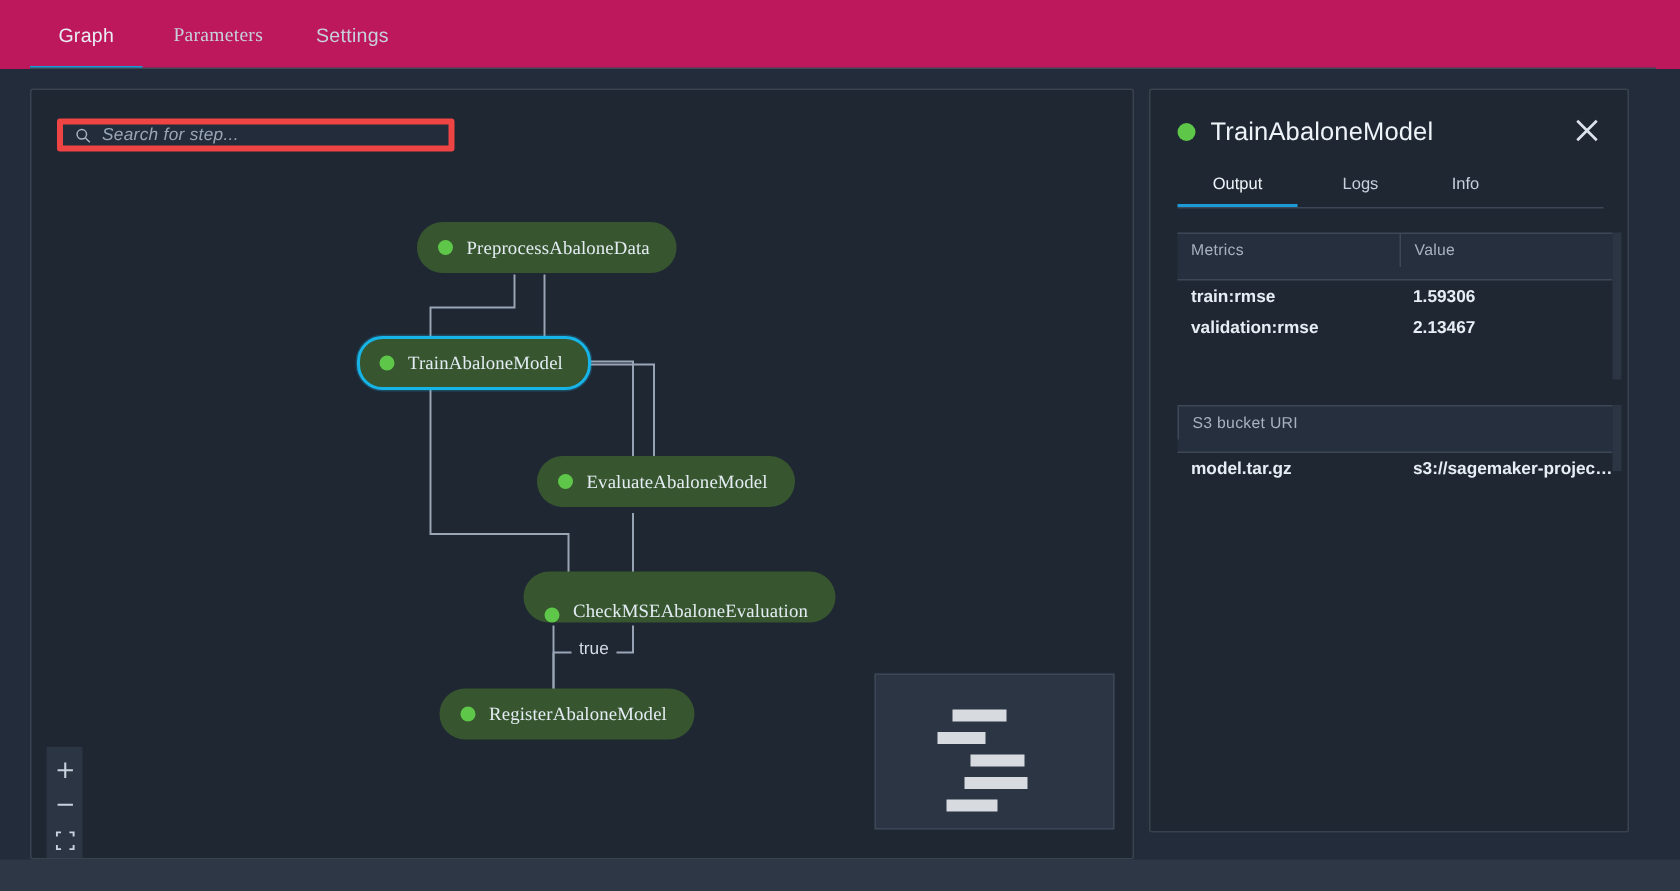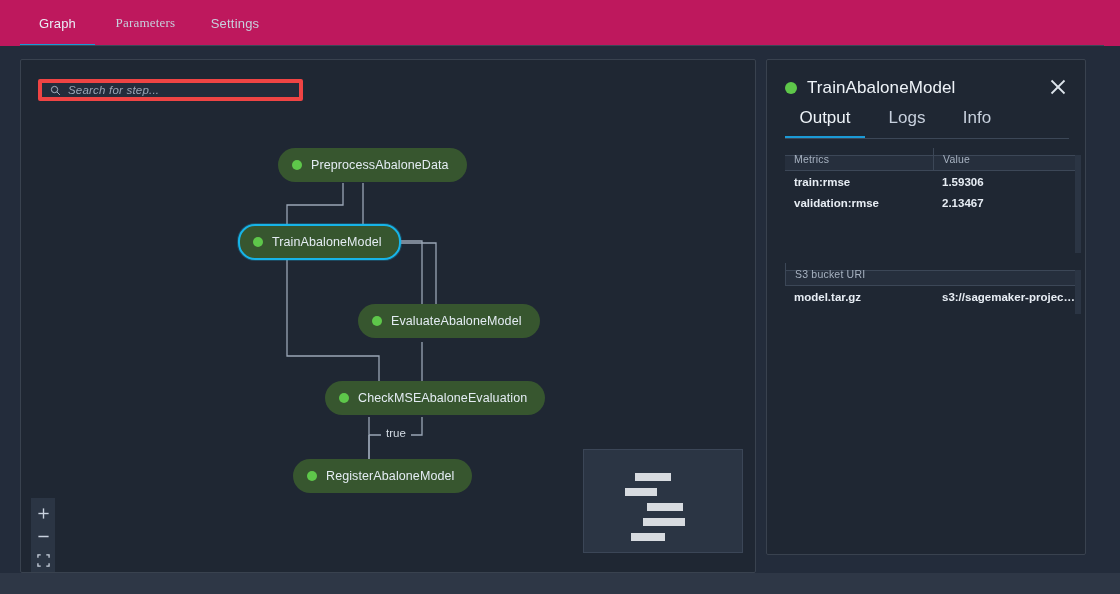--- a/index.html
+++ b/index.html
@@ -50,21 +50,21 @@
   .search-ph {
     font-size: 11.5px; font-style: italic; color: #9aa6b6; letter-spacing: .2px;
   }
   .mag { width: 11px; height: 11px; flex: 0 0 auto; display:block; }
 
   
   #graph-svg { position: absolute; left: 0; top: 0; width: 736px; height: 514px; }
   .node {
     position: absolute; height: 34px; border-radius: 17px;
     background: #37562f; display: flex; align-items: center;
-    padding: 0 18px 0 14px; gap: 9px; white-space: nowrap; cursor: pointer;
+    padding: 0 18px 0 14px; gap: 9px; white-space: nowrap; cursor: pointer; font-family: Liberation Serif, serif;
   }
   .node .dot {
     width: 10px; height: 10px; border-radius: 50%; background: #5ec74a;
     flex: 0 0 auto;
   }
   .node .lbl { font-size: 12.5px; color: #e4ecf3; letter-spacing: .1px; }
   .node.selected {
     border: 2px solid #17b4e8; background: #37562f;
     height: 36px; padding: 0 17px 0 13px;
     box-shadow: 0 0 0 1px rgba(23,180,232,.25);
@@ -108,40 +108,40 @@
   .panel-title { font-size: 17px; color: #eef3f8; letter-spacing: .1px; }
   .close-btn {
     position: absolute; right: 14px; top: 14px; width: 26px; height: 26px;
     display: flex; align-items: center; justify-content: center; cursor: pointer;
   }
   .ptabs {
     position: absolute; left: 18px; top: 48px; width: 284px; height: 32px;
   }
   .ptab {
     position: absolute; top: 0; height: 30px; display: flex;
-    align-items: flex-start; justify-content: center;
-    font-size: 17px; color: #c7d0dd; cursor: pointer;
+    align-items: center; justify-content: center;
+    font-size: 11px; color: #c7d0dd; cursor: pointer;
   }
   .ptab.active { color: #eef3f8; }
   .ptab .ul {
     position: absolute; left: 0; bottom: 0; width: 100%; height: 2px;
     background: #1b9ad6; display: none;
   }
   .ptab.active .ul { display: block; }
   #ptab-output { left: 0; width: 80px; }
   #ptab-logs { left: 98px; width: 48px; }
   #ptab-info { left: 168px; width: 48px; }
   .ptabs-line {
     position: absolute; left: 18px; top: 78px; width: 284px; height: 1px;
     background: #3c4757;
   }
 
   .tbl { position: absolute; left: 18px; width: 290px; }
   .tbl .hrow {
-    display: flex; height: 16px; align-items: flex-end;
+    display: flex; height: 32px; align-items: flex-start;
     background: #262f3d; border-top: 1px solid #3c4757;
     border-bottom: 1px solid #3c4757;
   }
   .tbl .hcell {
     font-size: 10.5px; color: #a7b2c1; padding-left: 9px; letter-spacing: .2px;
     height: 22px; display: flex; align-items: center;
   }
   .tbl .hcell.c2 { border-left: 1px solid #3c4757; }
   .tbl .row { display: flex; height: 21px; align-items: center; }
   .tbl .cell {
@@ -227,21 +227,21 @@
     <div class="node selected" style="left:217px; top:164px;">
       <span class="dot"></span>
       <span class="lbl">TrainAbaloneModel</span>
     </div>
 
     <div class="node" style="left:337px; top:244px;">
       <span class="dot"></span>
       <span class="lbl">EvaluateAbaloneModel</span>
     </div>
 
-    <div class="node" style="left:304px; top:321px;">
+    <div class="node" style="left:328px; top:321px;align-items:flex-end;">
       <span class="dot"></span>
       <span class="lbl">CheckMSEAbaloneEvaluation</span>
     </div>
 
     <div class="node" style="left:272px; top:399px;">
       <span class="dot"></span>
       <span class="lbl">RegisterAbaloneModel</span>
     </div>
 
     <div class="edge-label" style="left:360px; top:367px;">true</div>

